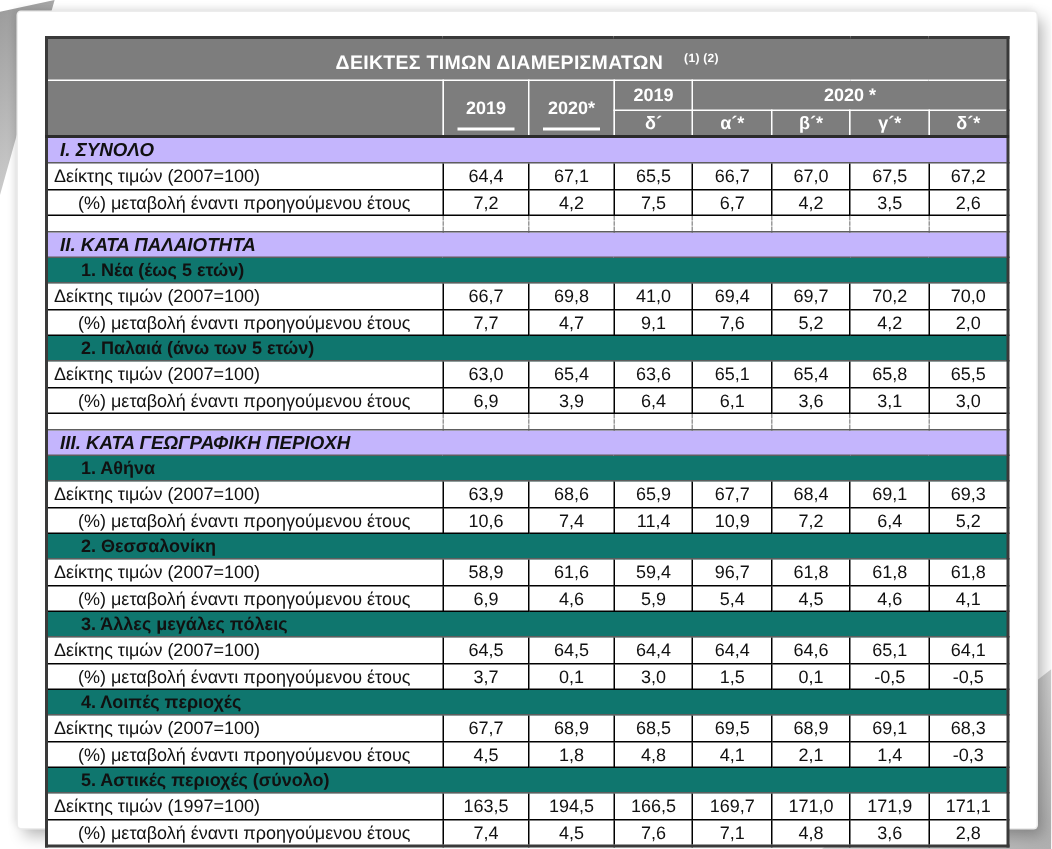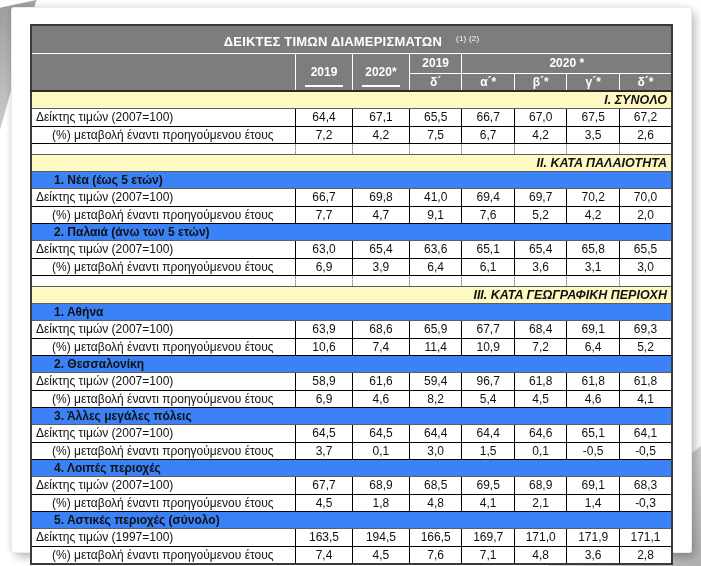--- a/index.html
+++ b/index.html
@@ -50,45 +50,44 @@
     text-align: center;
     padding: 2px 2px;
     line-height: 15px;
   }
   .tbl thead tr.title-row th {
     font-size: 13px;
     letter-spacing: 0.2px;
     padding: 5px 2px 4px;
     border-bottom: 1px solid #ffffff;
   }
-  .tbl thead th sup { font-size: 8px; font-weight: normal; margin-left: 14px; }
+  .tbl thead th sup { font-size: 8px; font-weight: bold; margin-left: 14px; }
   .tbl thead th.annual {
     background-image: linear-gradient(#ffffff, #ffffff);
     background-repeat: no-repeat;
     background-position: center calc(100% - 3px);
     background-size: 68% 2px;
   }
   .tbl thead th.qcell { padding: 1px 2px; line-height: 14px; }
   .tbl thead tr + tr th { border-top: 1px solid #fff; }
   .tbl thead { border-bottom: 2px solid #2b2b2b; }
   .tbl { border: 2px solid #3a3a3a; }
 
   
   td.section {
-    background: #fef9c3;
+    background: #c4b5fd;
     font-style: italic;
     font-weight: bold;
     padding: 1px 4px 1px 8px;
     line-height: 14px;
     border: 1px solid #5e5e5e;
     font-size: 12.5px;
-    text-align: right;
   }
   td.subsection {
-    background: #3b82f6;
+    background: #0f766e;
     font-weight: bold;
     padding: 1px 4px 1px 22px;
     line-height: 14px;
     border: 1px solid #5e5e5e;
     margin-top: 16px;
   }
 
   
   tr.data td {
     border: 1px solid #000;
@@ -278,21 +277,21 @@
             <td>59,4</td>
             <td>96,7</td>
             <td>61,8</td>
             <td>61,8</td>
             <td>61,8</td>
           </tr>
           <tr class="data">
             <td class="rowlabel lbl-change">(%) μεταβολή έναντι προηγούμενου έτους</td>
             <td>6,9</td>
             <td>4,6</td>
-            <td>8,2</td>
+            <td>5,9</td>
             <td>5,4</td>
             <td>4,5</td>
             <td>4,6</td>
             <td>4,1</td>
           </tr>
           <tr>
             <td colspan="8" class="subsection">3.  Άλλες μεγάλες πόλεις</td>
           </tr>
           <tr class="data">
             <td class="rowlabel lbl-index">Δείκτης τιμών (2007=100)</td>

